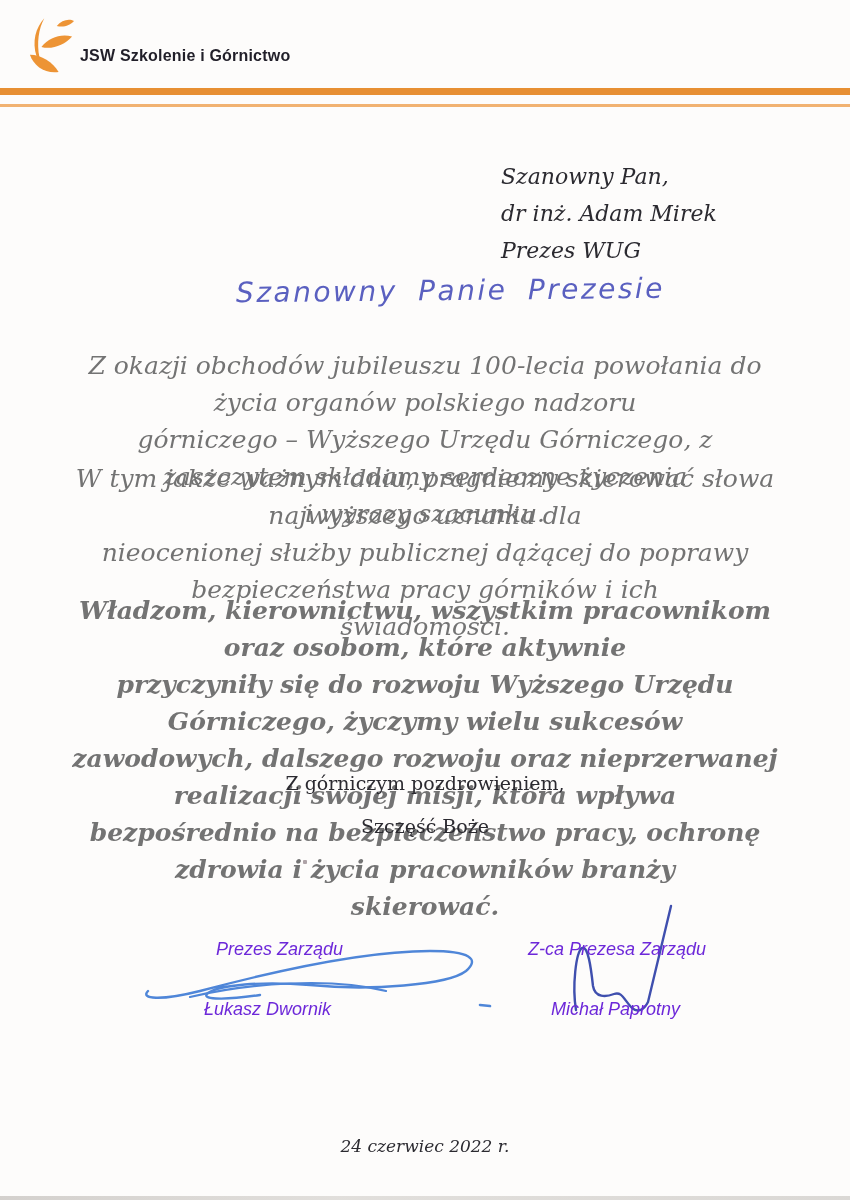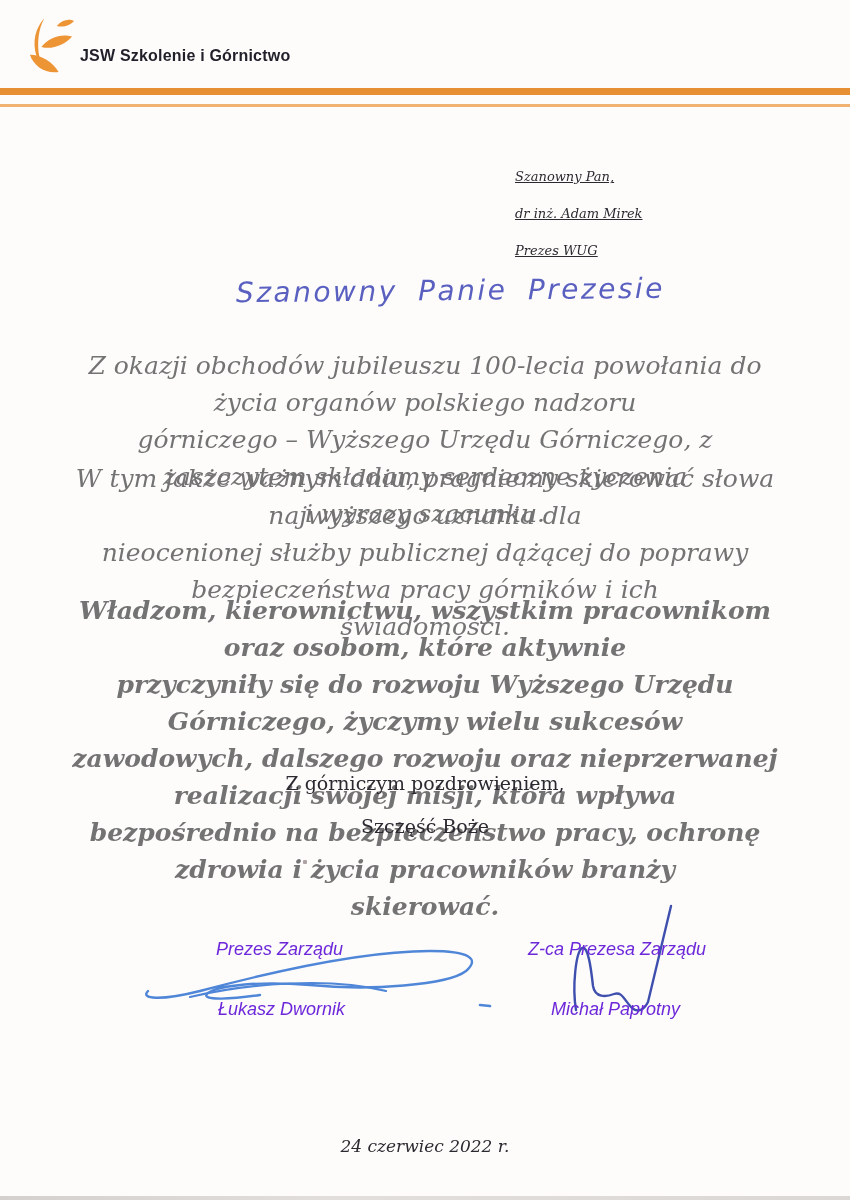--- a/index.html
+++ b/index.html
@@ -23,22 +23,22 @@
     font-size: 16px;
     letter-spacing: 0.2px;
     color: #211f29;
     margin-top: 20px;
   }
   .rule-1 { position: absolute; top: 88px; left: 0; width: 850px; height: 7px; background: #e78f33; }
   .rule-2 { position: absolute; top: 104px; left: 0; width: 850px; height: 3px; background: #efa558; opacity: 0.85; }
 
   
   .recipient {
-    position: absolute; top: 158px; left: 515px;
-    font-style: italic; font-size: 13px; line-height: 37px; text-decoration: underline;
+    position: absolute; top: 158px; left: 501px;
+    font-style: italic; font-size: 22px; line-height: 37px;
   }
 
   
   .greeting-hw {
     position: absolute; top: 274px; left: 236px;
     font-family: "DejaVu Sans", sans-serif;
     font-style: italic;
     font-size: 28px;
     letter-spacing: 2.5px;
     word-spacing: 9px;
@@ -74,21 +74,21 @@
   
   .sig-text {
     position: absolute;
     font-family: "Liberation Sans", sans-serif;
     font-style: italic;
     font-size: 18px;
     color: #6d28d9;
     white-space: nowrap;
   }
   .sig-title-left { top: 939px; left: 216px; }
-  .sig-name-left  { top: 999px; left: 218px; }
+  .sig-name-left  { top: 999px; left: 204px; }
   .sig-title-right { top: 939px; left: 528px; }
   .sig-name-right  { top: 999px; left: 551px; }
   .sig-svg { position: absolute; pointer-events: none; }
   .sig-svg-left  { top: 925px; left: 130px; }
   .sig-svg-right { top: 898px; left: 552px; }
 
   
   .date-line {
     position: absolute; top: 1136px; left: 65px; width: 720px;
     text-align: center;

